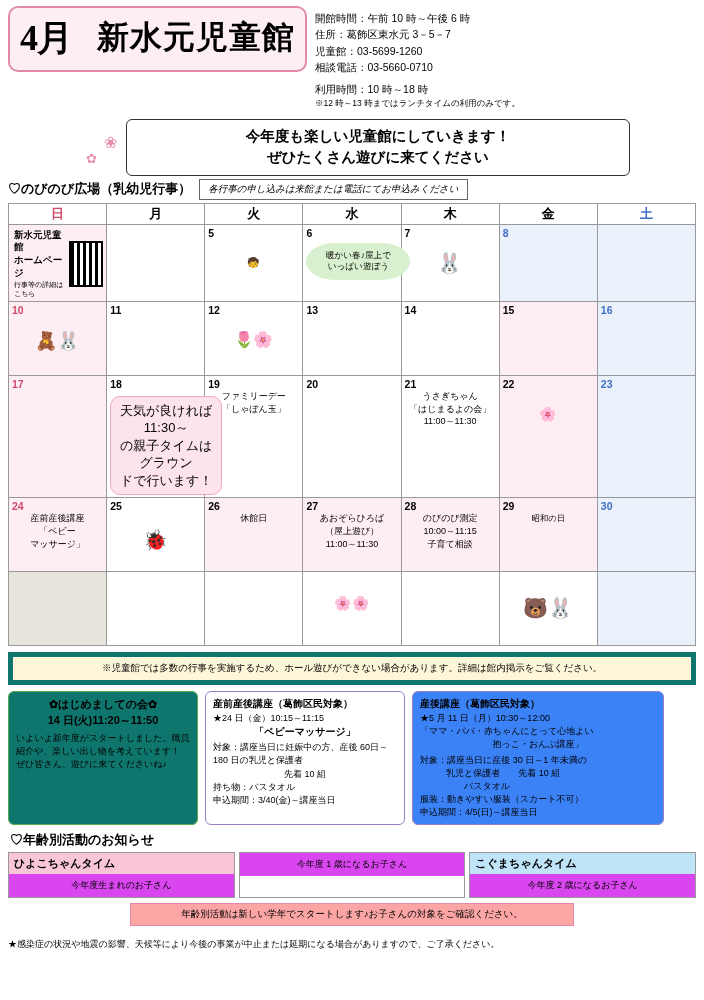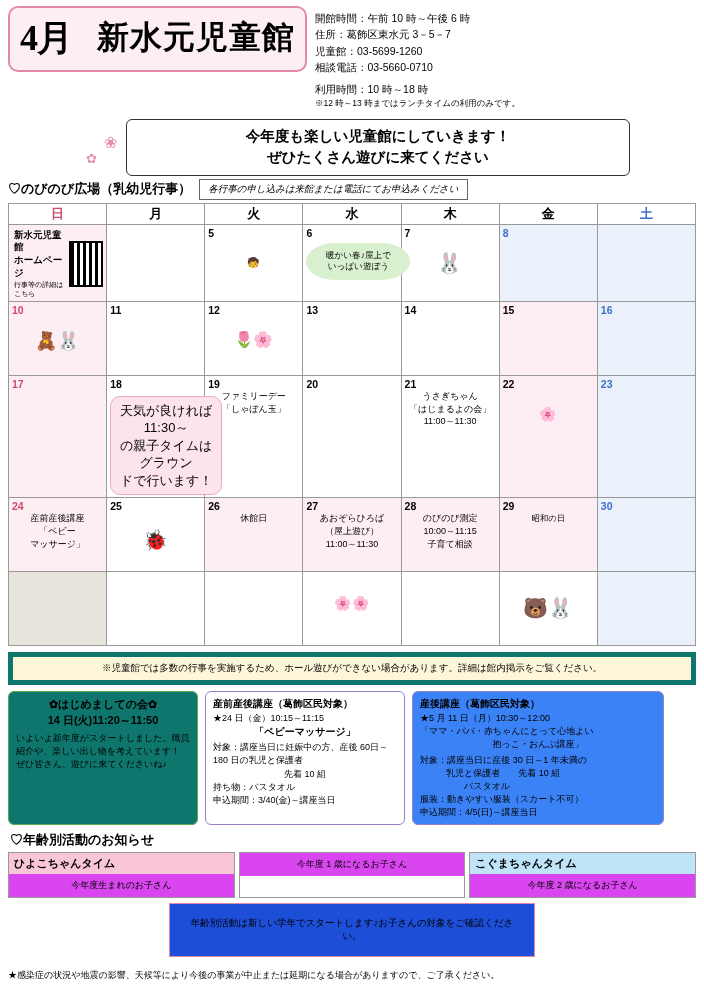--- a/index.html
+++ b/index.html
@@ -148,26 +148,26 @@
   .agecol { flex: 1; border: 1px solid #999; }
   .agecol .h { font-size: 11px; font-weight: bold; padding: 3px 5px; position: relative; }
   .agecol .b { font-size: 9px; padding: 5px 4px; text-align: center; background: #d946ef; }
   .c1 .h { background: #f9c6d6; }
   .c2 .h { background: #ffe08a; }
   .c3 .h { background: #bfe3f7; }
   .c4 .h { background: #cfe8a8; }
 
   .age-note {
     margin: 5px auto 0 auto;
-    width: 366px;
+    width: 444px;
     border: 1px solid #e08aa8;
-    background: #1d4ed8;
+    background: #fca5a5;
     font-size: 9.5px;
     text-align: center;
-    padding: 13px;
+    padding: 4px;
   }
   .foot { margin-top: 12px; font-size: 9px; }
   .ill-row { text-align: center; }
   .flower { color: #e97fa8; }
 </style>
 </head>
 <body>
 
 <div class="page">
 

